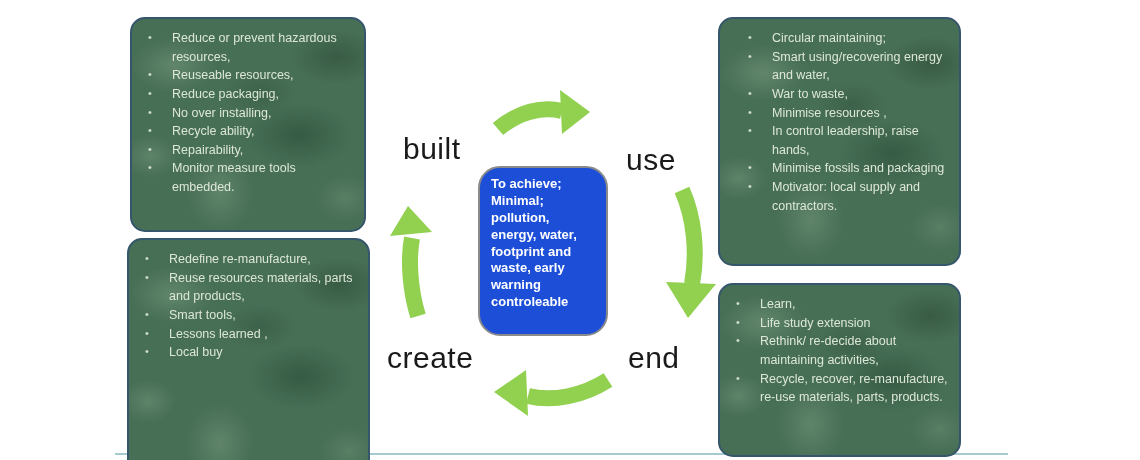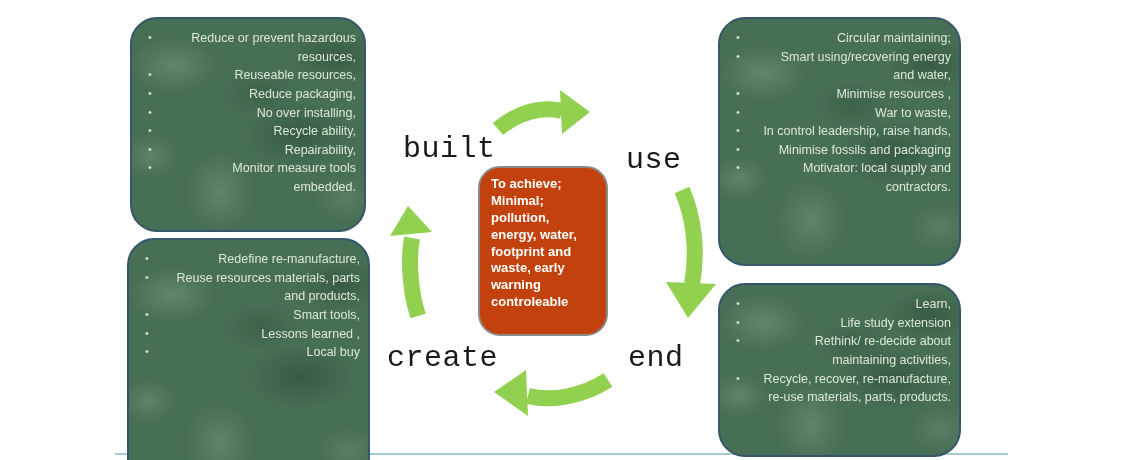--- a/index.html
+++ b/index.html
@@ -3,49 +3,48 @@
 <meta charset="utf-8">
 <style>
   html,body{margin:0;padding:0;background:#ffffff;}
   .canvas{
     position:relative;width:1140px;height:460px;background:#ffffff;
     overflow:hidden;font-family:"Liberation Sans",sans-serif;
   }
   
   .gbox{
     position:absolute;box-sizing:border-box;
-    border:2px solid #35566b;border-radius:27px;
+    border:2px solid #35566b;border-radius:15px;
     background-color:#476f56;
     background-image:
       radial-gradient(ellipse 70px 45px at 18% 22%, rgba(150,180,150,.32), transparent 62%),
       radial-gradient(ellipse 90px 55px at 72% 55%, rgba(34,66,46,.45), transparent 60%),
       radial-gradient(ellipse 55px 65px at 38% 82%, rgba(155,185,155,.28), transparent 62%),
       radial-gradient(ellipse 75px 45px at 88% 18%, rgba(36,64,44,.42), transparent 60%),
       radial-gradient(ellipse 45px 35px at 8% 65%, rgba(165,195,165,.24), transparent 62%),
       radial-gradient(ellipse 60px 40px at 55% 35%, rgba(42,72,52,.35), transparent 60%),
       radial-gradient(ellipse 50px 40px at 92% 85%, rgba(150,180,150,.22), transparent 60%);
     color:#dde7d8;
-    text-align:right;
   }
   .gbox ul{list-style:none;margin:0;padding:10px 8px 8px 12px;font-size:12.5px;line-height:1.49;}
   .gbox li{position:relative;padding-left:28px;}
   .gbox li::before{content:"\2022";position:absolute;left:4px;top:0;font-size:11px;color:#cfdccb;}
   .box-tl{left:130px;top:17px;width:236px;height:215px;}
   .box-bl{left:127px;top:238px;width:243px;height:252px;}
-  .box-tr{left:718px;top:17px;width:243px;height:249px;}
+  .box-tr{left:718px;top:17px;width:243px;height:249px;padding-left:12px;}
   .box-br{left:718px;top:283px;width:243px;height:174px;}
   
   .obox{
     position:absolute;left:478px;top:166px;width:130px;height:170px;box-sizing:border-box;
-    background:#c2410c;border:2px solid #8a8a8a;border-radius:22px;
+    background:#1d4ed8;border:2px solid #8a8a8a;border-radius:22px;
     color:#ffffff;font-weight:bold;font-size:13px;line-height:1.3;
     padding:8px 8px 8px 11px;
   }
   
-  .plabel{position:absolute;color:#1a1a1a;font-size:30px;letter-spacing:.5px;font-family:Liberation Mono, monospace;}
+  .plabel{position:absolute;color:#1a1a1a;font-size:30px;letter-spacing:.5px;}
   .label-built{left:403px;top:132px;}
   .label-use{left:626px;top:143px;}
   .label-create{left:387px;top:341px;}
   .label-end{left:628px;top:341px;}
   
   .arrow{position:absolute;}
   .arrow path{fill:none;stroke:#92d050;stroke-width:16;}
   .arrow polygon{fill:#92d050;}
   .arr-top{left:490px;top:84px;}
   .arr-right{left:652px;top:182px;}
@@ -83,22 +82,22 @@
         <li>Lessons learned ,</li>
         <li>Local buy</li>
       </ul>
   </div>
 
   <div class="gbox box-tr">
     <ul>
 
     <li>Circular maintaining;</li>
         <li>Smart using/recovering energy and water,</li>
+        <li>War to waste,</li>
         <li>Minimise resources ,</li>
-        <li>War to waste,</li>
         <li>In control leadership, raise hands,</li>
         <li>Minimise fossils and packaging</li>
         <li>Motivator: local supply and contractors.</li>
       </ul>
   </div>
 
   <div class="gbox box-br">
     <ul>
 
     <li>Learn,</li>

